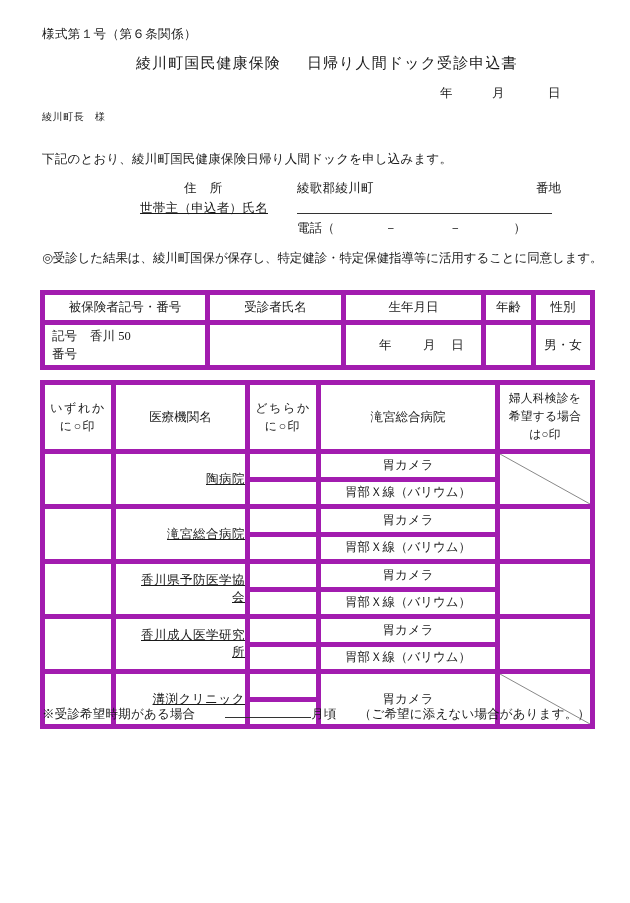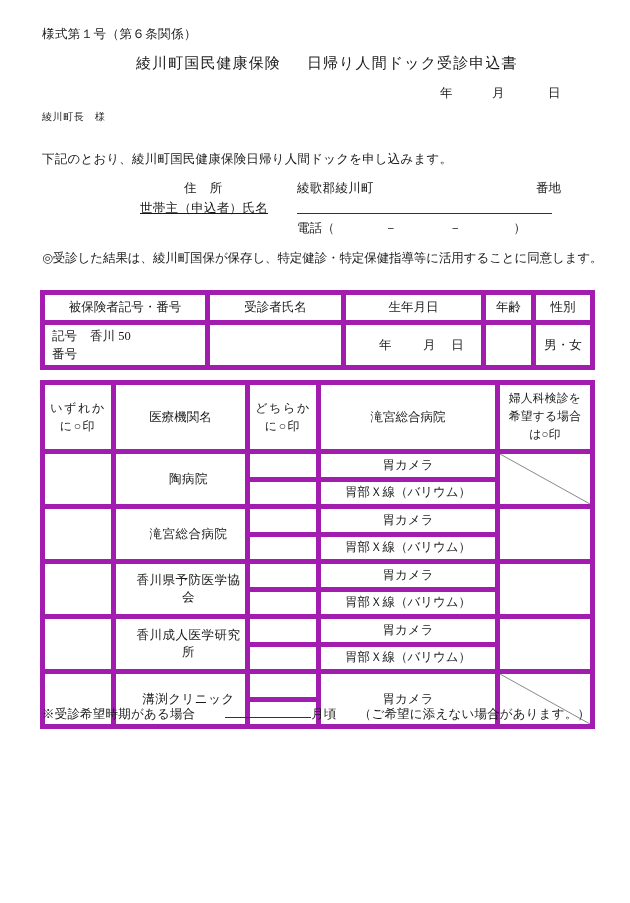--- a/index.html
+++ b/index.html
@@ -166,23 +166,24 @@
     font-size: 12px;
   }
   #tbl-inst td.hd.stack {
     font-size: 11.8px;
     letter-spacing: 0.2px;
     line-height: 1.52;
   }
   #tbl-inst td.mark { height: 22.5px; }
   #tbl-inst td.method { height: 22.5px; }
   #tbl-inst td.inst-name {
-    text-align: center;
+    text-align: right;
     padding-left: 16px !important;
     letter-spacing: 0.5px;
+    text-decoration: underline;
   }
   .diag {
     position: relative;
     overflow: hidden;
   }
   .diag svg {
     position: absolute;
     left: 0; top: 0;
     width: 100%; height: 100%;
     display: block;

